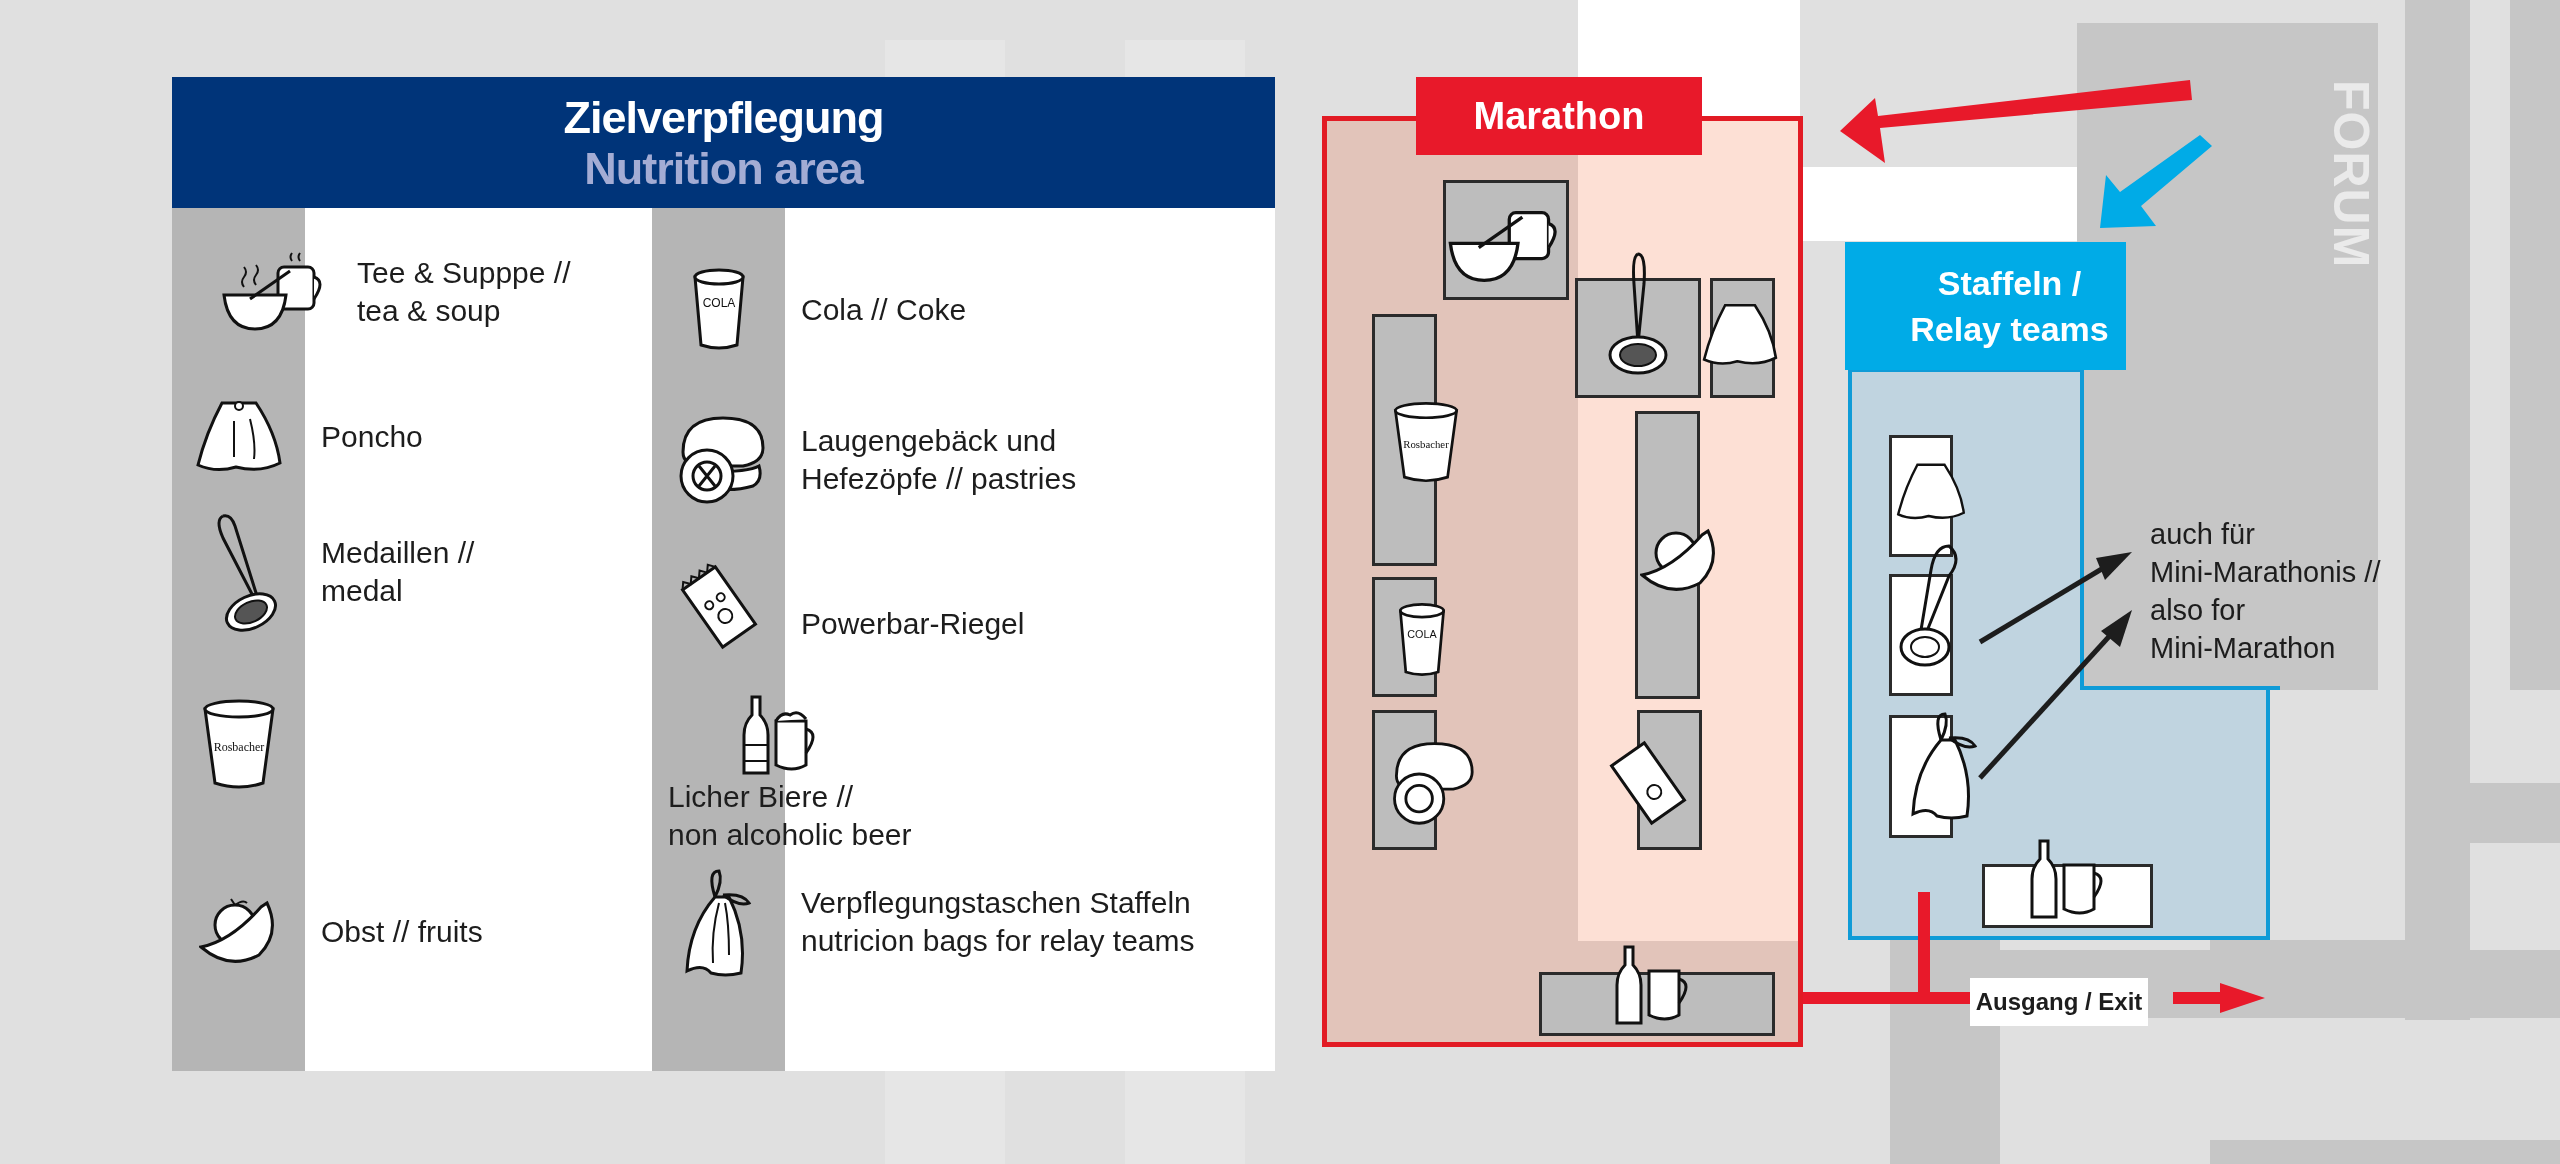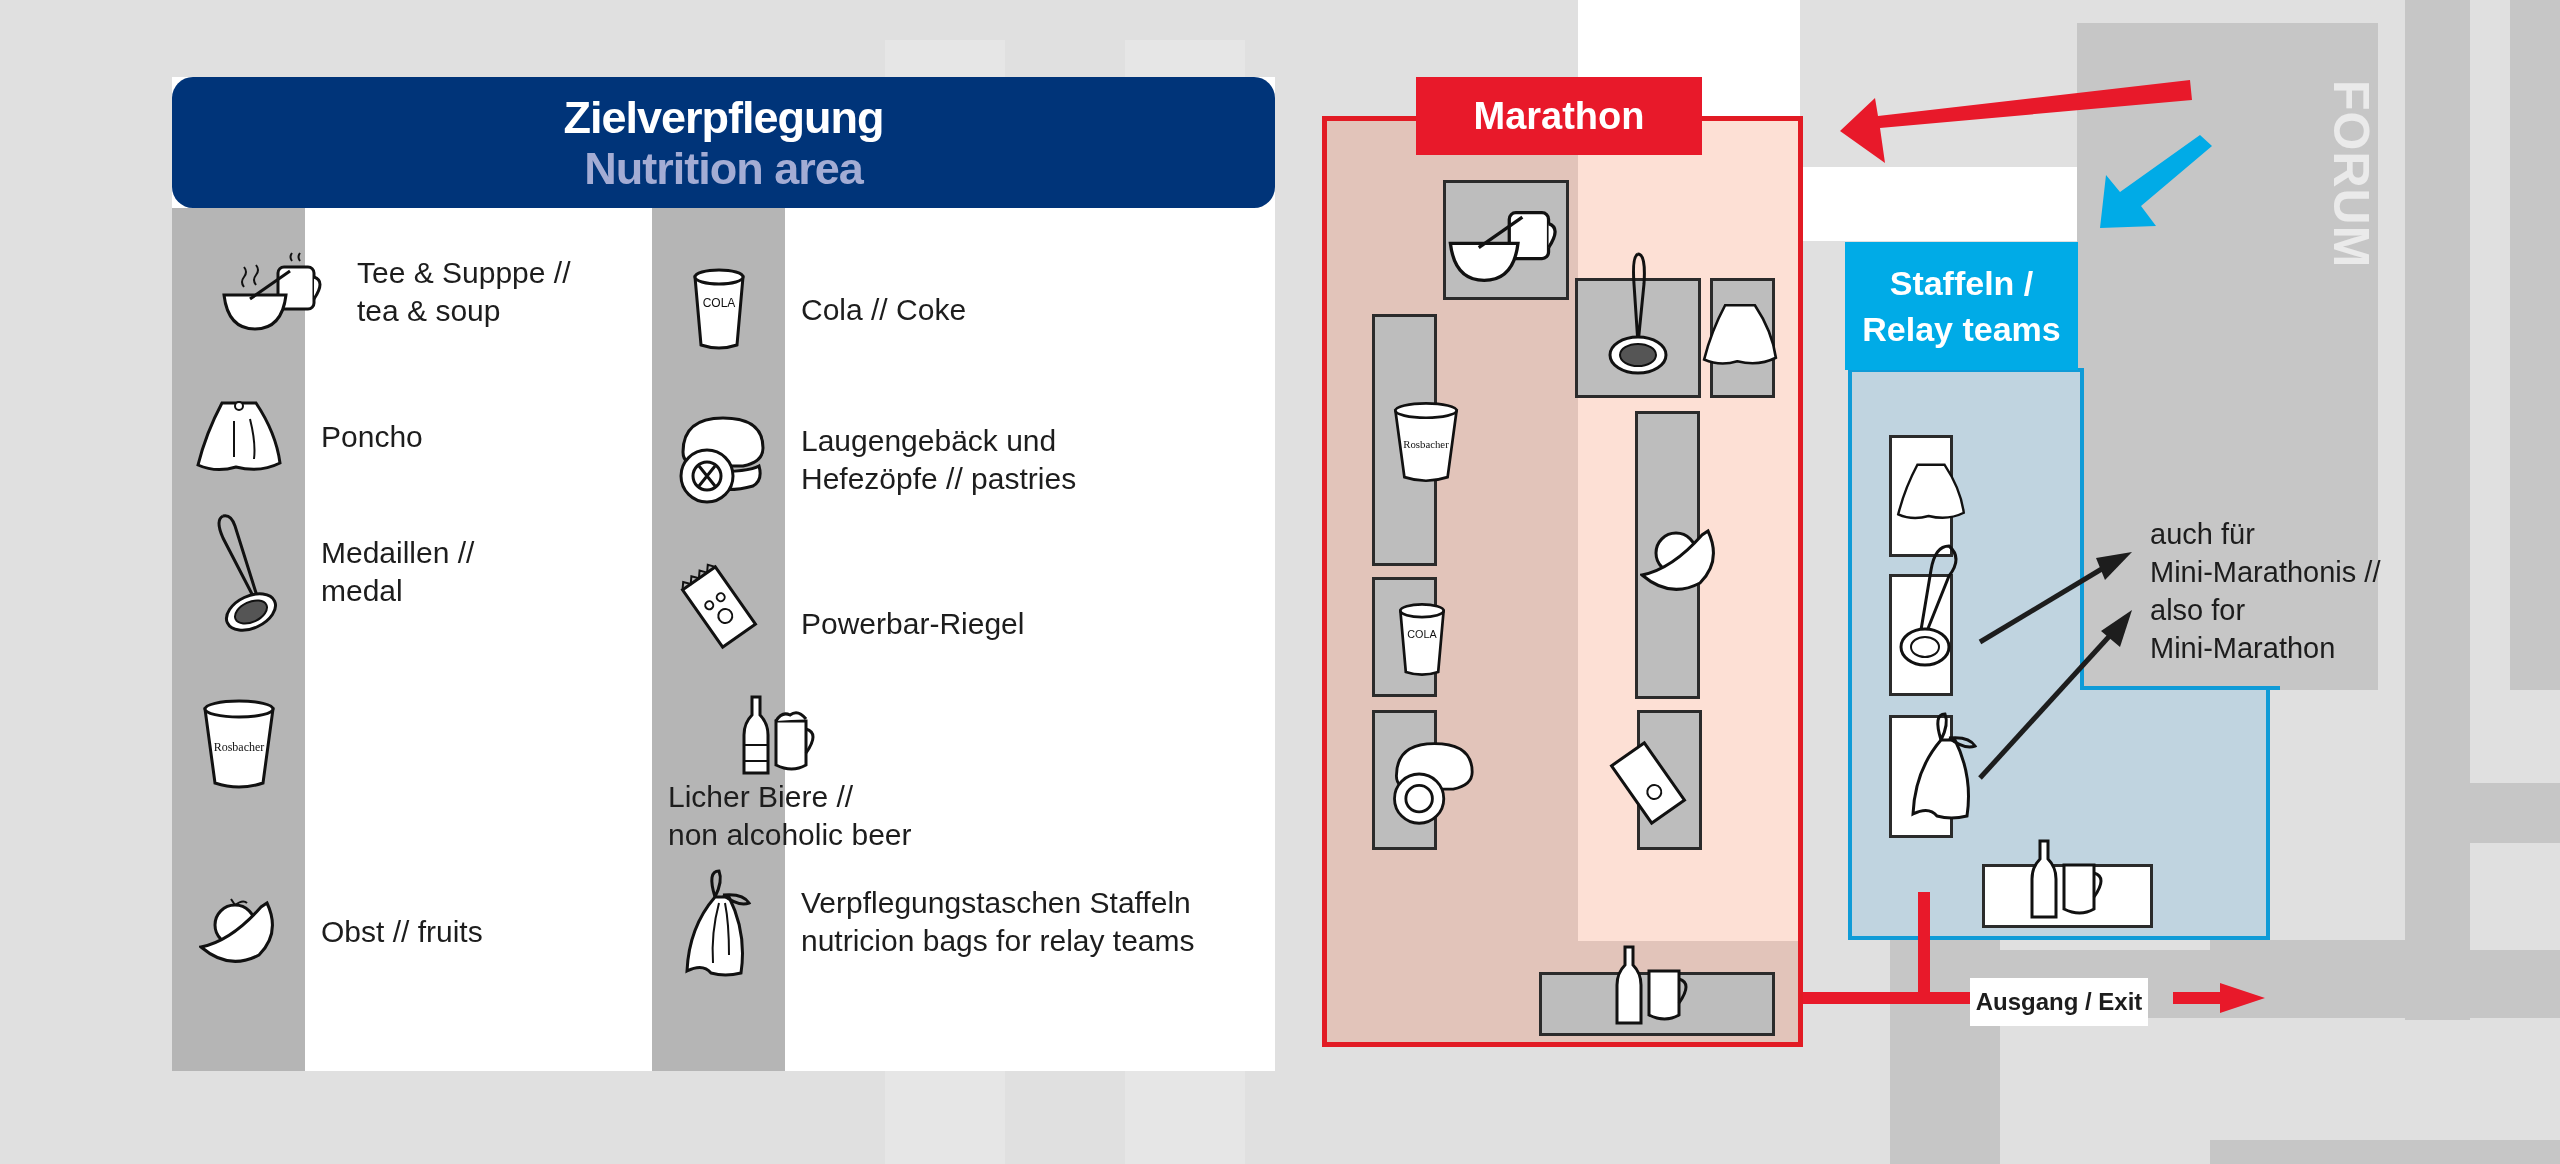--- a/index.html
+++ b/index.html
@@ -5,39 +5,39 @@
   html, body { margin:0; padding:0; }
   body { width:2560px; height:1164px; position:relative; overflow:hidden; background:#e0e0e0; font-family:"Liberation Sans", sans-serif; }
   .abs { position:absolute; }
   
   .bg-light { background:#e6e6e6; }
   .bg-mid { background:#c6c6c6; }
   .bg-white { background:#ffffff; }
 
   
   #legend { left:172px; top:77px; width:1103px; height:994px; background:#fff; }
-  #legend-header { left:0; top:0; width:1103px; height:131px; background:#003479; text-align:center;border-radius:21px; }
+  #legend-header { left:0; top:0; width:1103px; height:131px; background:#003479; text-align:center; }
   #legend-title { display:block; padding-top:15px; font-size:45px; font-weight:bold; color:#fff; line-height:52px; letter-spacing:-1px; }
   #legend-subtitle { display:block; font-size:45px; font-weight:bold; color:#a3acd4; line-height:50px; letter-spacing:-1px; }
   .strip { background:#b5b5b5; top:131px; height:863px; }
   .lg-item { position:absolute; display:flex; align-items:center; }
   .lg-icon { width:133px; display:flex; justify-content:center; align-items:center; }
   .lg-text { font-size:30px; color:#1d1d1d; line-height:38px; padding-left:16px; white-space:pre-line; }
 
   
   #marathon { left:1322px; top:116px; width:481px; height:931px; border:5px solid #e21b24; box-sizing:border-box; background:#e2c4ba; }
   #marathon-right { left:1578px; top:121px; width:220px; height:820px; background:#fde0d5; }
   #marathon-label { left:1416px; top:77px; width:286px; height:78px; background:#e8192a; color:#fff; font-weight:bold; font-size:38px; display:flex; align-items:center; justify-content:center; }
   .station { position:absolute; background:#bdbdbd; border:3px solid #2b2b2b; box-sizing:border-box; }
   .station-white { position:absolute; background:#ffffff; border:3px solid #2b2b2b; box-sizing:border-box; }
 
   
   #relay-area { left:1848px; top:368px; width:422px; height:572px; background:#c0d4e0; border:4px solid #0f9bd7; box-sizing:border-box; }
   #relay-cut { left:2080px; top:368px; width:200px; height:322px; background:#c6c6c6; border-left:4px solid #0f9bd7; border-bottom:4px solid #0f9bd7; box-sizing:border-box; }
-  #relay-header { left:1845px; top:242px; width:233px; height:128px; background:#00abe7; color:#fff; font-weight:bold; font-size:34px; text-align:center; line-height:46px; display:flex; flex-direction:column; justify-content:center; }
+  #relay-header { left:1845px; top:242px; width:233px; height:128px; background:#00abe7; color:#fff; font-weight:bold; font-size:34px; text-align:center; line-height:46px; display:flex; flex-direction:column; justify-content:center;padding-left:48px; }
 
   #forum-label { left:2330px; top:80px; font-size:50px; font-weight:bold; color:#eaeaea; transform-origin:left top; transform:rotate(90deg) translate(0,-50px); letter-spacing:1px; }
 
   #mini-note { left:2150px; top:500px; font-size:29px; color:#1d1d1d; line-height:38px; white-space:pre-line;margin-top:15px; }
 
   #exit-label { left:1970px; top:978px; width:178px; height:48px; background:#fff; color:#1d1d1d; font-weight:bold; font-size:24px; display:flex; align-items:center; justify-content:center; }
 </style>
 </head>
 <body>
 

